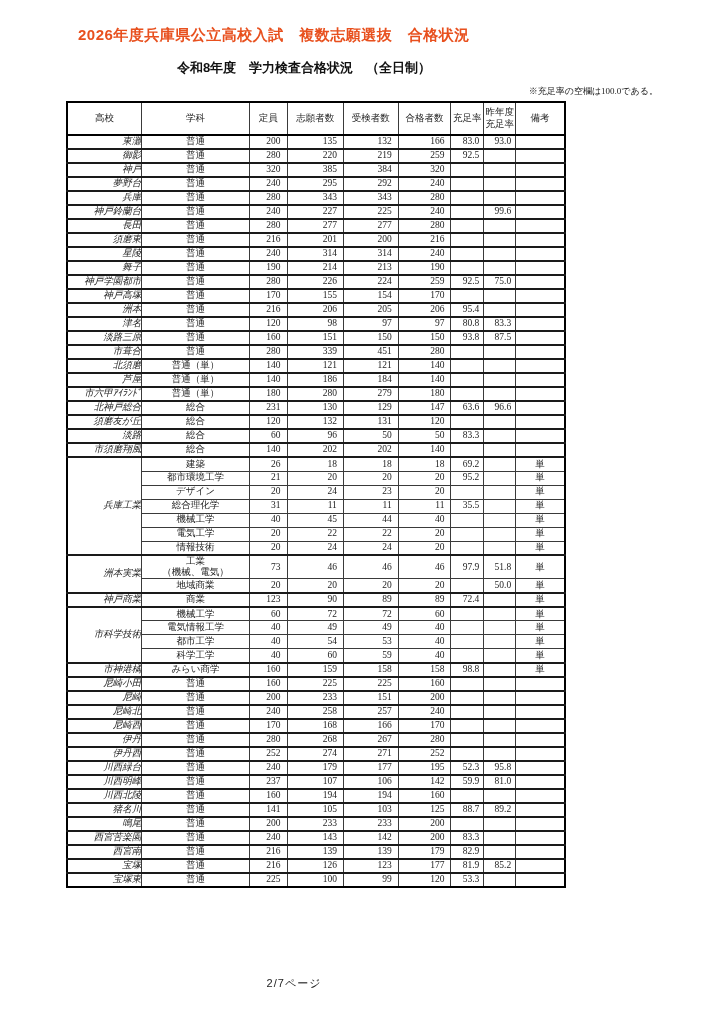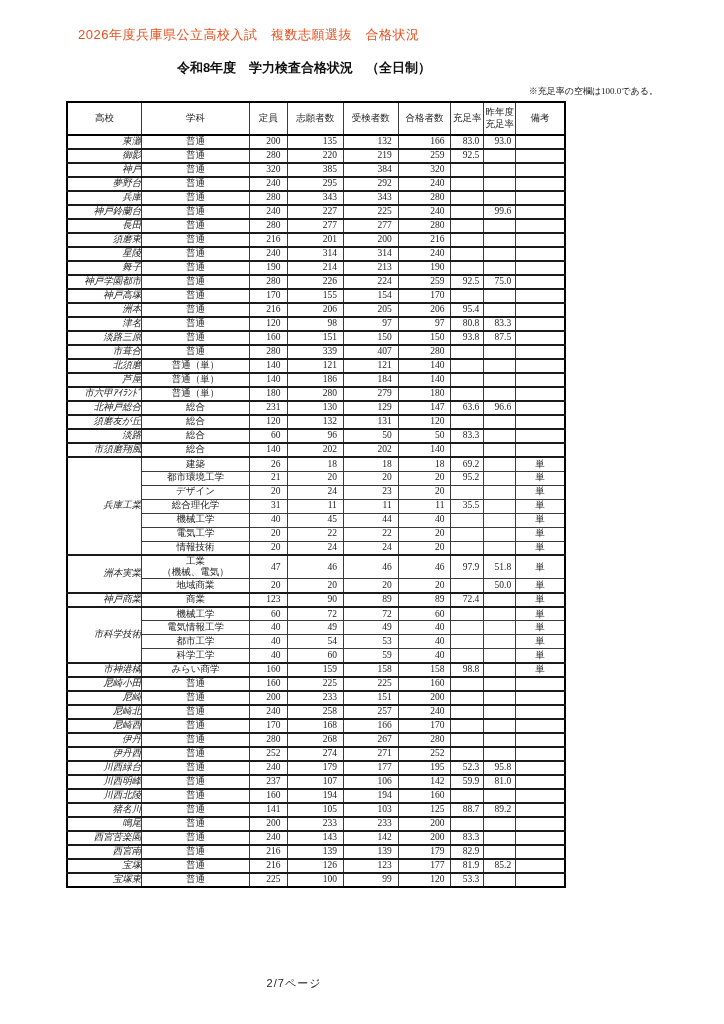--- a/index.html
+++ b/index.html
@@ -6,21 +6,21 @@
   html, body { background: #ffffff; }
   body {
     width: 724px; height: 1024px;
     position: relative;
     font-family: "Liberation Serif", "DejaVu Serif", serif;
     color: #1c1c1c;
   }
   .page-title {
     position: absolute; left: 78px; top: 26px;
     font-family: "Liberation Sans", "DejaVu Sans", sans-serif;
-    font-weight: normal; font-size: 13px; letter-spacing: 0.5px;
+    font-weight: bold; font-size: 15px; letter-spacing: 0.5px;
     color: #e8501e;
   }
   .doc-subtitle {
     position: absolute; left: 0; top: 59px; width: 608px;
     text-align: center;
     font-family: "Liberation Sans", "DejaVu Sans", sans-serif;
     font-weight: bold; font-size: 13px; color: #111;
   }
   .table-note {
     position: absolute; top: 85px; right: 66px;
@@ -269,21 +269,21 @@
         <td class="num">150</td>
         <td class="rate">93.8</td>
         <td class="rate">87.5</td>
         <td class="remark"></td>
       </tr>
       <tr class="group-start">
         <td rowspan="1" class="school">市葺合</td>
         <td class="dept">普通</td>
         <td class="num">280</td>
         <td class="num">339</td>
-        <td class="num">407</td>
+        <td class="num">451</td>
         <td class="num">280</td>
         <td class="rate"></td>
         <td class="rate"></td>
         <td class="remark"></td>
       </tr>
       <tr class="group-start">
         <td rowspan="1" class="school">北須磨</td>
         <td class="dept">普通（単）</td>
         <td class="num">140</td>
         <td class="num">121</td>
@@ -427,21 +427,21 @@
         <td class="num">24</td>
         <td class="num">20</td>
         <td class="rate"></td>
         <td class="rate"></td>
         <td class="remark">単</td>
       </tr>
       <tr class="group-start">
         <td rowspan="2" class="school">洲本実業</td>
         <td class="dept">工業
 （機械、電気）</td>
-        <td class="num">47</td>
+        <td class="num">73</td>
         <td class="num">46</td>
         <td class="num">46</td>
         <td class="num">46</td>
         <td class="rate">97.9</td>
         <td class="rate">51.8</td>
         <td class="remark">単</td>
       </tr>
       <tr>
         <td class="dept">地域商業</td>
         <td class="num">20</td>

